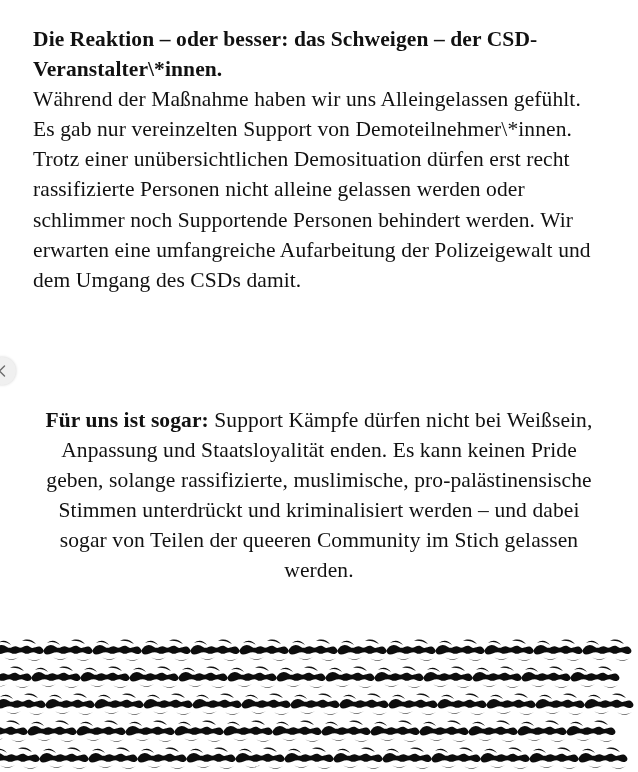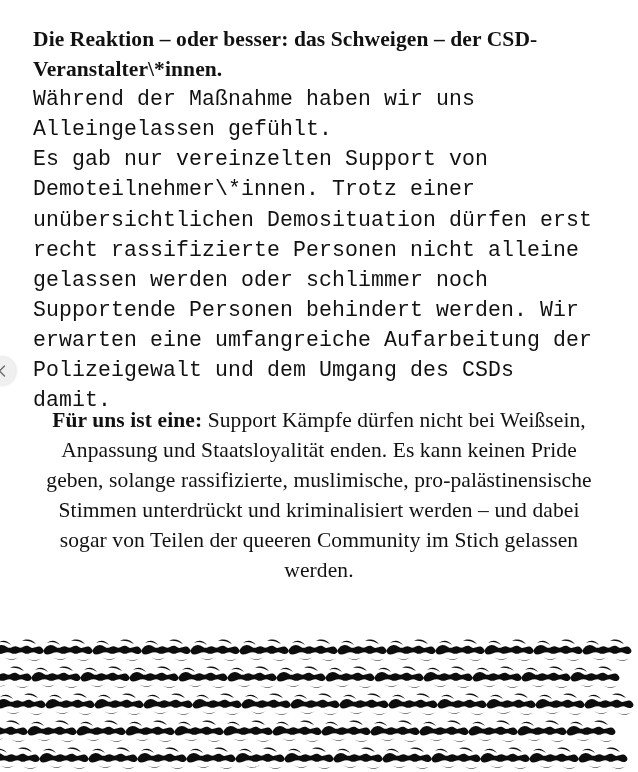--- a/index.html
+++ b/index.html
@@ -33,21 +33,21 @@
   .block-1 { top: 24px; }
 
   .para {
     font-size: 21.5px;
     line-height: 1.40;
     letter-spacing: 0.1px;
     margin: 0;
     text-align: left;
   }
 
-  .para + .para { margin-top: 0px; font-family: Liberation Mono, monospace; }
+  .para + .para { margin-top: 0px; }
 
   .lead {
     font-weight: bold;
   }
 
   .block-2 {
     top: 405px;
     text-align: center;
   }
   .block-2 .para {
@@ -88,21 +88,21 @@
 
 <div class="slide">
 
   <div class="block block-1">
     <p class="para lead">Die Reaktion – oder besser: das Schweigen – der CSD-Veranstalter\*innen.</p>
     <p class="para">Während der Maßnahme haben wir uns Alleingelassen gefühlt.</p>
     <p class="para">Es gab nur vereinzelten Support von Demoteilnehmer\*innen. Trotz einer unübersichtlichen Demosituation dürfen erst recht rassifizierte Personen nicht alleine gelassen werden oder schlimmer noch Supportende Personen behindert werden. Wir erwarten eine umfangreiche Aufarbeitung der Polizeigewalt und dem Umgang des CSDs damit.</p>
   </div>
 
   <div class="block block-2">
-    <p class="para"><span class="lead">Für uns ist eine:</span><span> Support Kämpfe dürfen nicht bei Weißsein, Anpassung und Staatsloyalität enden. Es kann keinen Pride geben, solange rassifizierte, muslimische, pro-palästinensische Stimmen unterdrückt und kriminalisiert werden – und dabei sogar von Teilen der queeren Community im Stich gelassen werden.</span></p>
+    <p class="para"><span class="lead">Für uns ist sogar:</span><span> Support Kämpfe dürfen nicht bei Weißsein, Anpassung und Staatsloyalität enden. Es kann keinen Pride geben, solange rassifizierte, muslimische, pro-palästinensische Stimmen unterdrückt und kriminalisiert werden – und dabei sogar von Teilen der queeren Community im Stich gelassen werden.</span></p>
   </div>
 
   <div class="nav-prev">
     <span>
       <svg width="12" height="14" viewBox="0 0 12 14" aria-hidden="true">
         <polyline points="8.5,2 3.5,7 8.5,12" fill="none" stroke="#6b6b6b" stroke-width="1.4" stroke-linecap="round" stroke-linejoin="round"></polyline>
       </svg>
     </span>
   </div>
 

